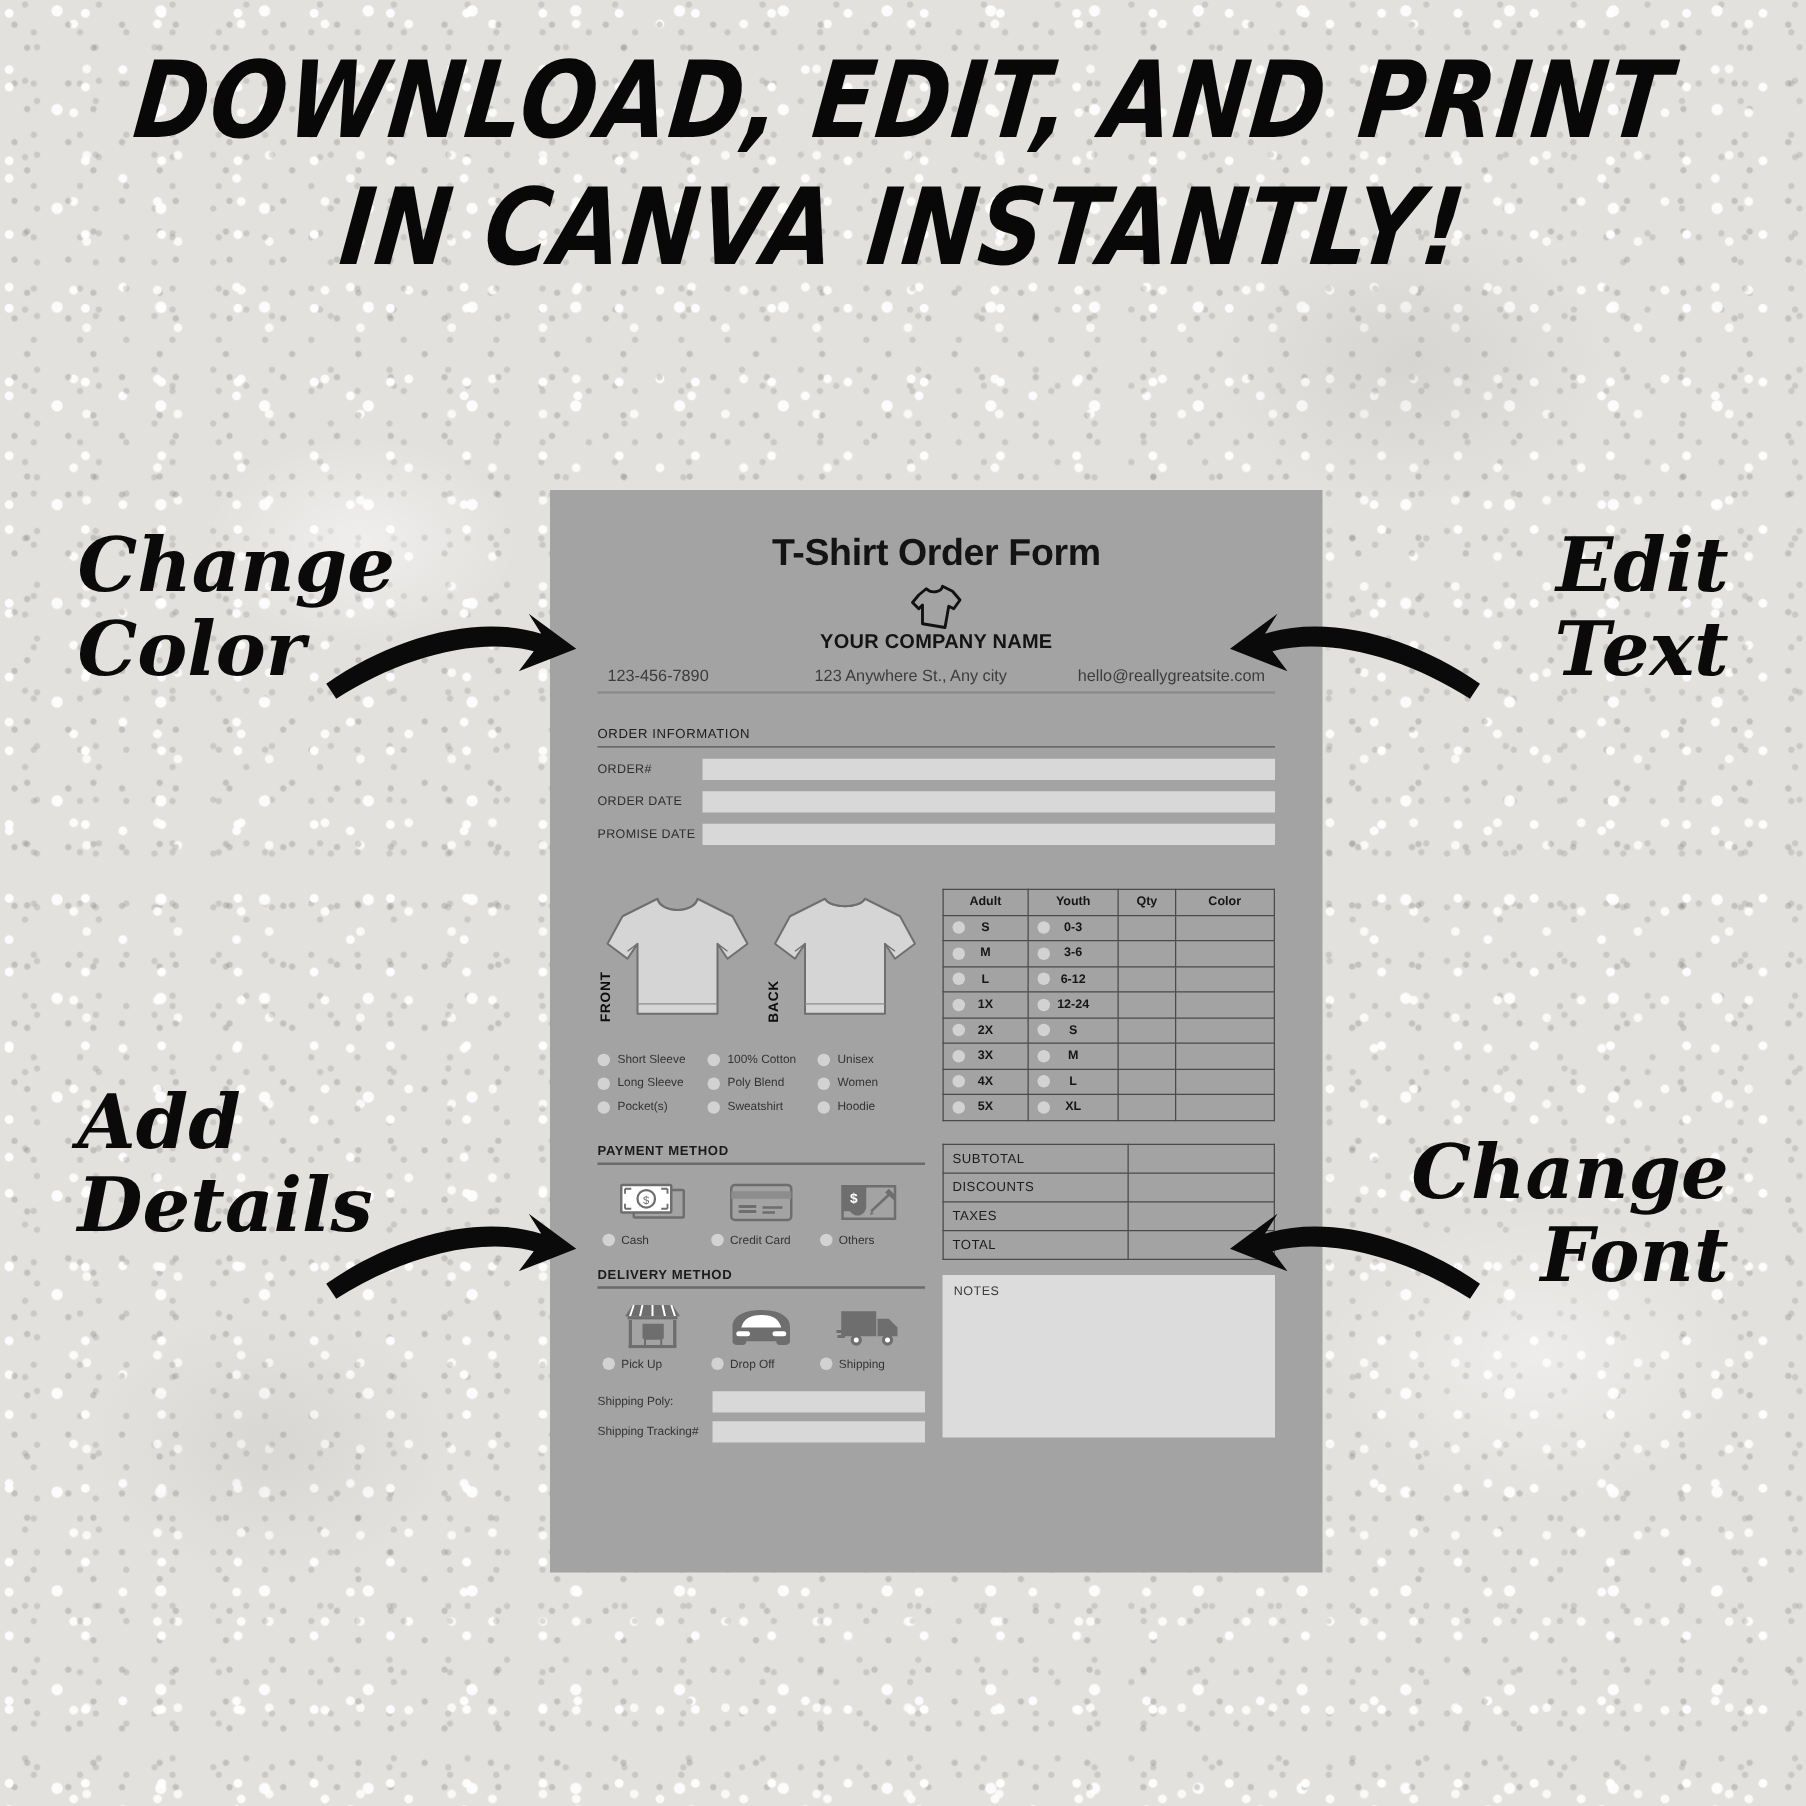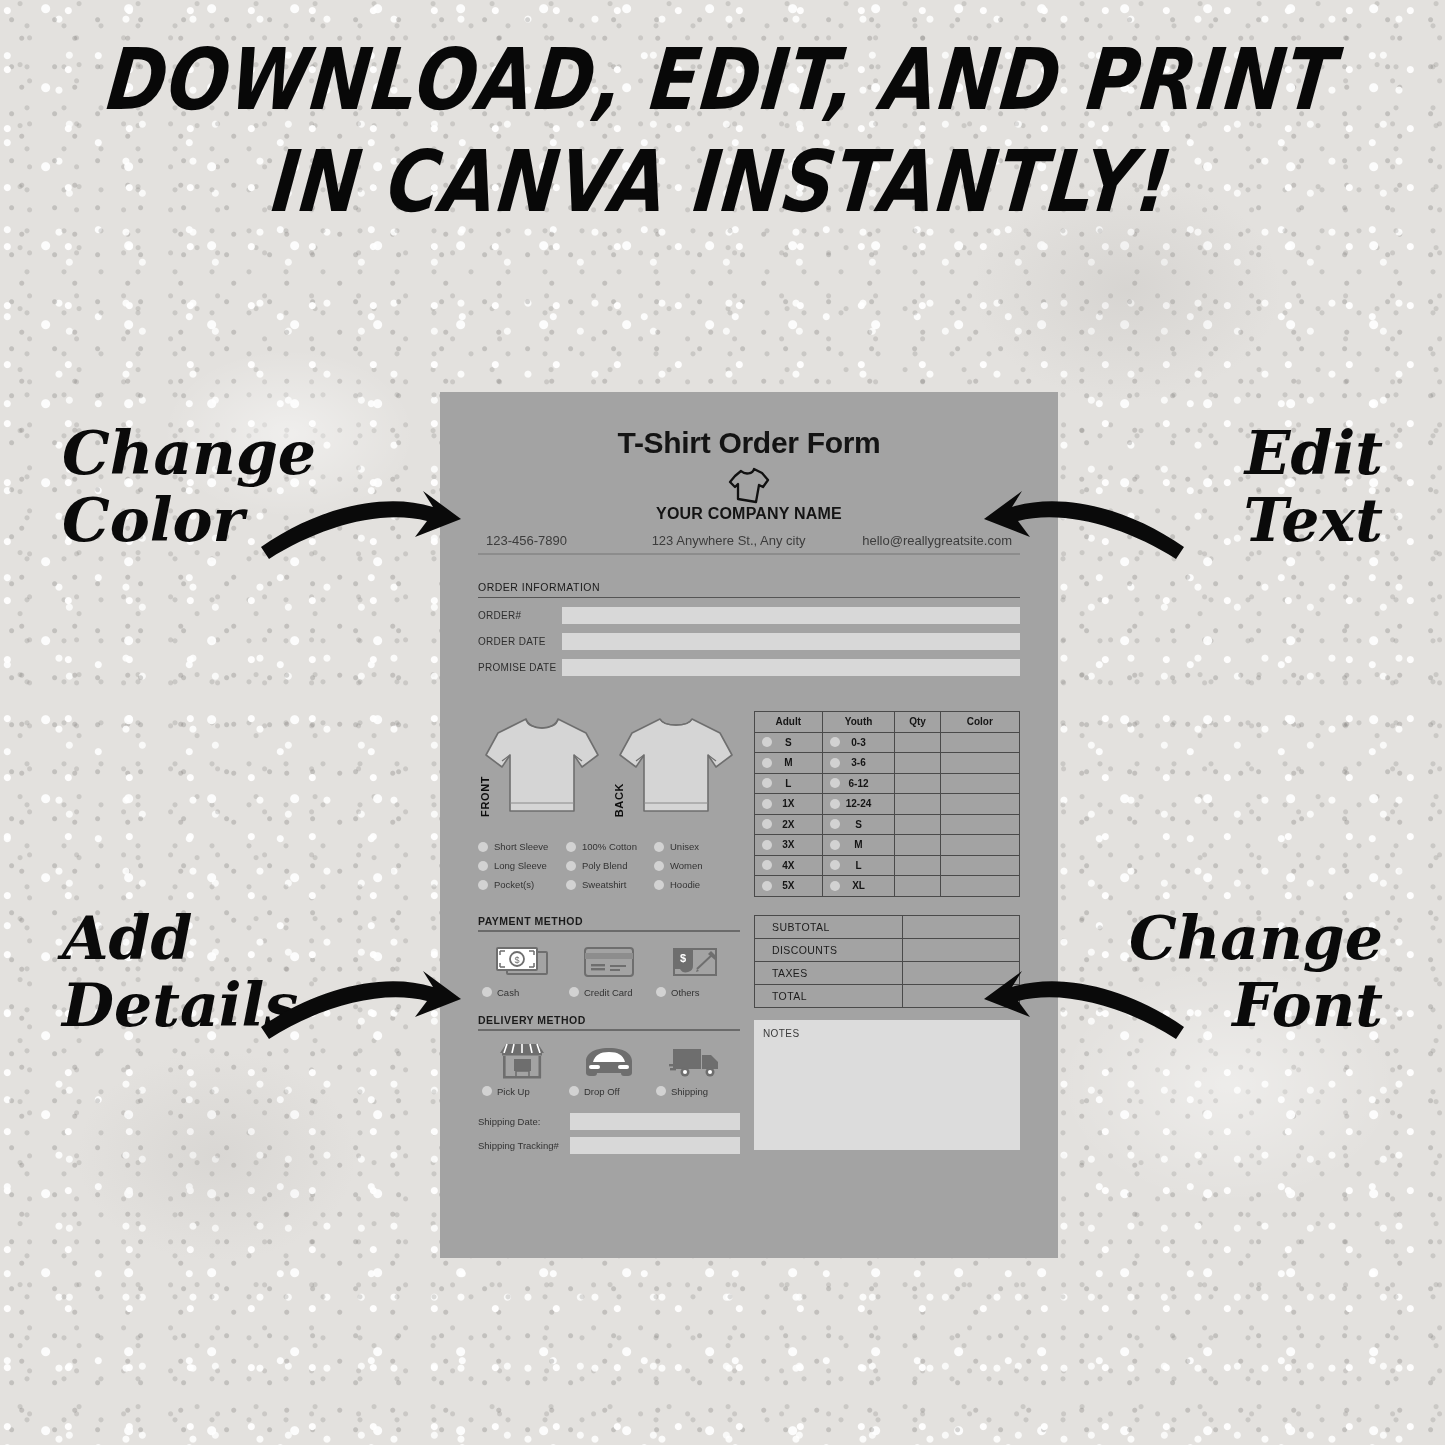--- a/index.html
+++ b/index.html
@@ -72,21 +72,21 @@
     font-weight: bold;
     color: #0a0a0a;
     font-size: 60px;
     line-height: 1.12;
     white-space: pre-line;
   }
   .ann-left  { left: 62px;  text-align: left; }
   .ann-right { right: 62px; text-align: right; }
   #ann-change-color { top: 420px; }
   #ann-edit-text    { top: 420px; }
-  #ann-add-details  { top: 905px; }
+  #ann-add-details  { top: 865px; }
   #ann-change-font  { top: 905px; }
 
   .arrow { position: absolute; z-index: 6; }
   #arrow-tl { left: 255px;  top: 485px; }
   #arrow-tr { right: 255px; top: 485px; }
   #arrow-bl { left: 255px;  top: 965px; }
   #arrow-br { right: 255px; top: 965px; }
 
   
   #doc-card {
@@ -265,21 +265,21 @@
     color: #333;
   }
   .ship-label { width: 92px; flex: none; }
   .ship-box { flex: 1; height: 17px; background: #d8d8d8; }
 
   
   table.totals { width: 100%; border-collapse: collapse; font-size: 10.5px; }
   table.totals td {
     border: 1.4px solid #4a4a4a;
     height: 23px;
-    padding: 0 17px;
+    padding: 0 7px;
     color: #1c1c1c;
     letter-spacing: 0.4px;
     margin-left: 16px;
   }
   td.tot-val { width: 44%; }
 
   #notes-box {
     margin-top: 12px;
     height: 130px;
     background: #dcdcdc;
@@ -611,21 +611,21 @@
           </div>
           <div class="cap">
             <span class="radio"></span>
             <span>Shipping</span>
           </div>
         </div>
       </div>
 
       <div id="ship-fields">
         <div class="ship-row">
-          <span class="ship-label">Shipping Date:</span>
+          <span class="ship-label">Shipping Poly:</span>
           <span class="ship-box"></span>
         </div>
         <div class="ship-row">
           <span class="ship-label">Shipping Tracking#</span>
           <span class="ship-box"></span>
         </div>
       </div>
     </div>
 
     <div id="lower-right">

